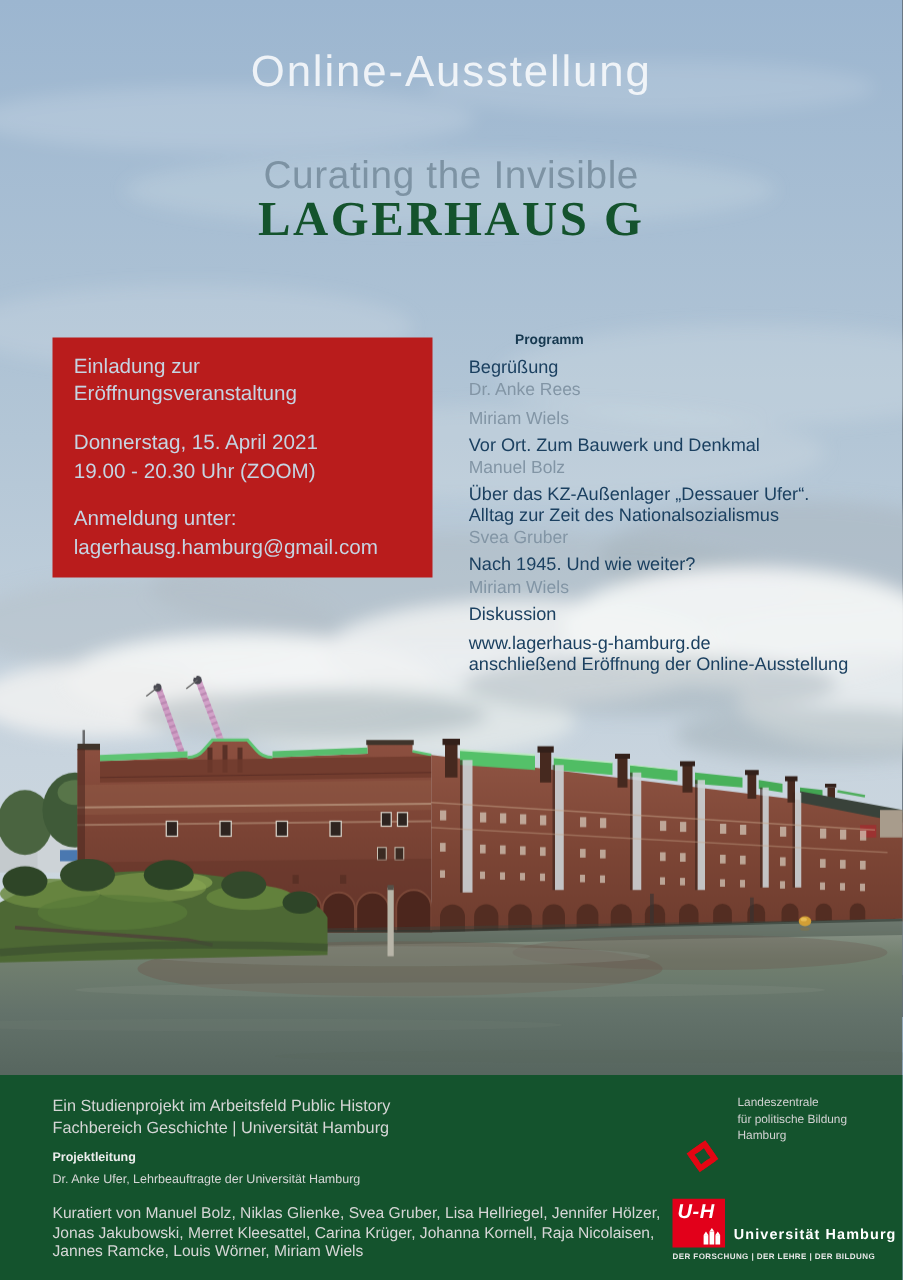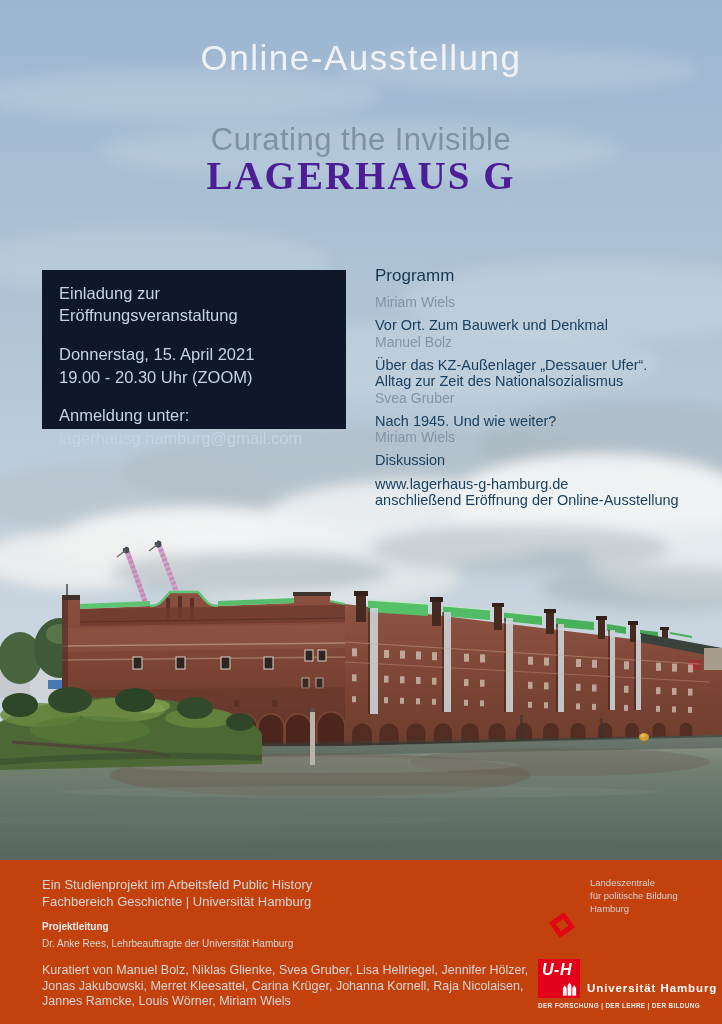--- a/index.html
+++ b/index.html
@@ -8,38 +8,38 @@
   .photo{position:absolute;left:0;top:0;width:722px;height:860px;}
   .photo svg{display:block;}
 
   
   .kicker{position:absolute;top:38px;left:0;width:100%;text-align:center;
           font-size:35px;font-weight:300;letter-spacing:1.5px;color:rgba(255,255,255,.82);}
   .subtitle{position:absolute;top:122px;left:0;width:100%;text-align:center;
           font-size:31px;font-weight:300;letter-spacing:.5px;color:rgba(100,122,139,.68);}
   .main-title{position:absolute;top:153px;left:0;width:100%;text-align:center;
           font-family:"Liberation Serif","DejaVu Serif",serif;font-size:39px;font-weight:bold;
-          letter-spacing:2px;color:#4c1d95;}
+          letter-spacing:2px;color:#14532d;}
 
   
-  .invite{position:absolute;left:42px;top:270px;width:304px;height:159px;background:#0f172a;
+  .invite{position:absolute;left:42px;top:270px;width:304px;height:192px;background:#b91c1c;
           box-sizing:border-box;padding:12px 17px;color:#c6d4e2;font-size:16.5px;}
   .invite p{margin:0 0 15px 0;line-height:23px;}
   .invite p.head{line-height:22px;margin-bottom:17px;}
   .invite p:last-child{margin-bottom:0;}
 
   
   .program{position:absolute;left:375px;top:266px;width:312px;}
-  .prog-head{font-size:17px;font-weight:normal;color:#16384f;margin-bottom:8px;}
+  .prog-head{font-size:11px;font-weight:bold;color:#16384f;margin-bottom:8px;margin-left:37px;}
   .prog-item{margin-bottom:7px;}
   .prog-title{font-size:14.5px;line-height:16.5px;color:#1b4060;}
   .prog-speaker{font-size:14px;line-height:16px;color:#8295a5;}
 
   
-  .footer{position:absolute;left:0;top:860px;width:722px;height:164px;background:#c2410c;color:#d6d6d6;}
+  .footer{position:absolute;left:0;top:860px;width:722px;height:164px;background:#14532d;color:#d6d6d6;}
   .f-abs{position:absolute;}
   .f-project{left:42px;top:16px;font-size:13px;line-height:17px;}
   .f-lead{left:42px;top:58px;font-size:10px;line-height:17px;}
   .f-bold{font-weight:bold;color:#ededed;}
   .f-cur{left:42px;top:103px;font-size:12.5px;line-height:15.5px;}
   .lzpb-mark{left:533px;top:41px;width:58px;height:48px;}
   .lzpb-text{left:590px;top:16px;font-size:9.5px;line-height:13px;color:#d2d2d2;}
   .uhh-square{left:538px;top:99px;width:42px;height:39px;background:#e2001a;box-sizing:border-box;}
   .uhh-letters{position:absolute;left:4px;top:2px;color:#fff;font-size:16px;font-weight:bold;letter-spacing:.5px;font-style:italic;}
   .uhh-castle{position:absolute;right:2px;bottom:2px;width:17px;height:14px;}
@@ -361,20 +361,24 @@
     <p>
       <span>Anmeldung unter:</span><br>
       <span>lagerhausg.hamburg@gmail.com</span>
     </p>
   </div>
 
   <div class="program">
     <div class="prog-head">Programm</div>
     <div>
         <div class="prog-item">
+          <div class="prog-title">Begrüßung</div>
+          <div class="prog-speaker">Dr. Anke Rees</div>
+        </div>
+        <div class="prog-item">
           <div class="prog-speaker">Miriam Wiels</div>
         </div>
         <div class="prog-item">
           <div class="prog-title">Vor Ort. Zum Bauwerk und Denkmal</div>
           <div class="prog-speaker">Manuel Bolz</div>
         </div>
         <div class="prog-item">
           <div class="prog-title">Über das KZ-Außenlager „Dessauer Ufer“.</div>
           <div class="prog-title">Alltag zur Zeit des Nationalsozialismus</div>
           <div class="prog-speaker">Svea Gruber</div>
@@ -393,21 +397,21 @@
       </div>
   </div>
 
   <div class="footer">
     <div class="f-abs f-project">
         <div>Ein Studienprojekt im Arbeitsfeld Public History</div>
         <div>Fachbereich Geschichte | Universität Hamburg</div>
       </div>
     <div class="f-abs f-lead">
       <div class="f-bold">Projektleitung</div>
-      <div>Dr. Anke Rees, Lehrbeauftragte der Universität Hamburg</div>
+      <div>Dr. Anke Ufer, Lehrbeauftragte der Universität Hamburg</div>
     </div>
     <div class="f-abs f-cur">
         <div>Kuratiert von Manuel Bolz, Niklas Glienke, Svea Gruber, Lisa Hellriegel, Jennifer Hölzer,</div>
         <div>Jonas Jakubowski, Merret Kleesattel, Carina Krüger, Johanna Kornell, Raja Nicolaisen,</div>
         <div>Jannes Ramcke, Louis Wörner, Miriam Wiels</div>
       </div>
 
     <div class="f-abs lzpb-mark">
       <svg viewBox="-30 -26 60 52" width="58" height="48">
         <g fill="#e30613" transform="rotate(10)">

